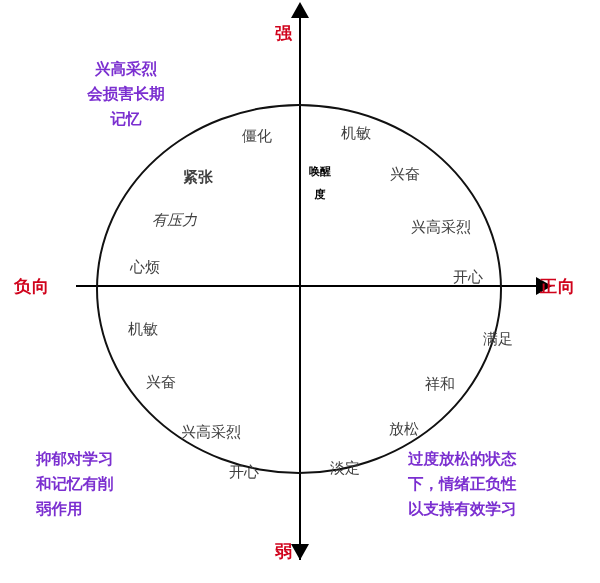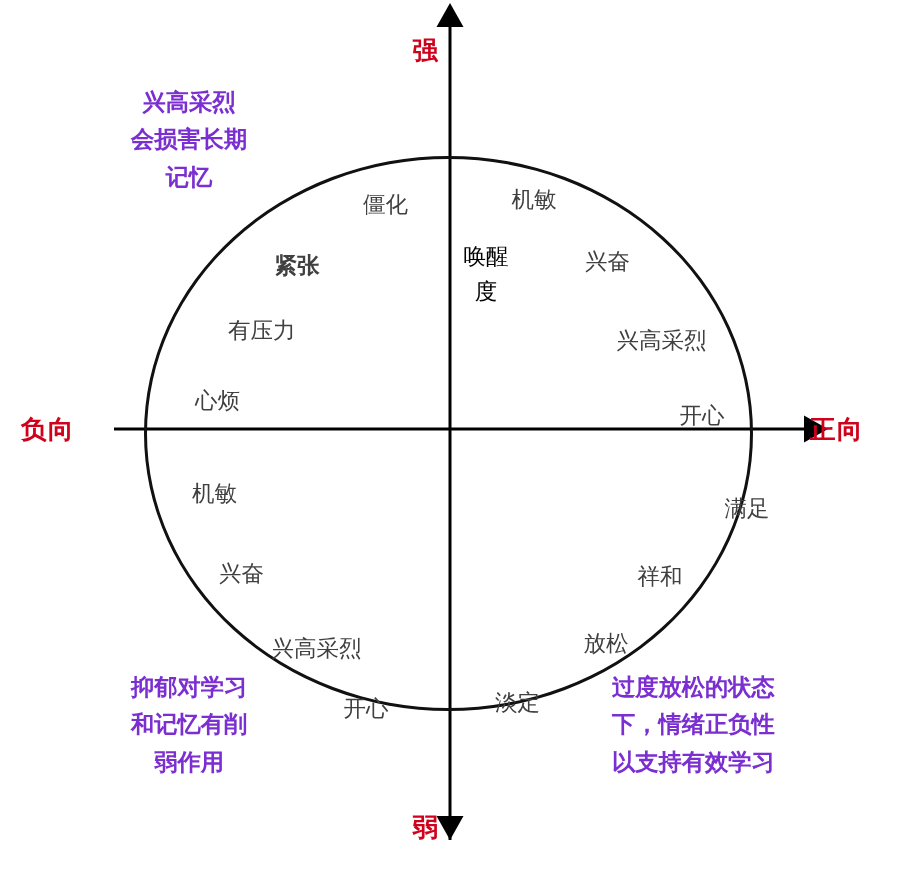--- a/index.html
+++ b/index.html
@@ -87,28 +87,28 @@
   .note {
     position: absolute;
     color: #7b2fd0;
     font-weight: bold;
     font-size: 15.5px;
     line-height: 25px;
     white-space: pre-line;
   }
   #note-tl { left: 46px;  top: 56px;  text-align: center; width: 160px; }
   #note-tr { left: 420px; top: 56px;  text-align: center; width: 168px; }
-  #note-bl { left: 36px;  top: 446px; text-align: center;   width: 180px; }
+  #note-bl { left: 36px;  top: 446px; text-align: left;   width: 180px; }
   #note-br { left: 408px; top: 446px; text-align: left;   width: 190px; }
 
   .axis-label {
     position: absolute;
     color: #000000;
-    font-weight: normal;
-    font-size: 15px;
+    font-weight: bold;
+    font-size: 11px;
     line-height: 23px;
     white-space: pre-line;
   }
   #label-arousal { left: 309px; top: 160px; text-align: center; }
   #label-valence { left: 336px; top: 298px; }
 
   .emo {
     position: absolute;
     color: #404040;
     font-size: 15px;
@@ -144,21 +144,21 @@
 弱作用</div>
   <div class="note" id="note-br">过度放松的状态
 下，情绪正负性
 以支持有效学习</div>
 
   <div id="emotion-layer">
       <div class="emo" style="left: 242px; top: 127px;">僵化</div>
       <div class="emo" style="left: 341px; top: 124px;">机敏</div>
       <div class="emo" style="left: 183px; top: 168px; font-weight: bold;">紧张</div>
       <div class="emo" style="left: 390px; top: 165px;">兴奋</div>
-      <div class="emo" style="left: 152px; top: 211px;">有压力</div>
+      <div class="emo" style="left: 152px; top: 211px; font-style: italic;">有压力</div>
       <div class="emo" style="left: 411px; top: 218px;">兴高采烈</div>
       <div class="emo" style="left: 130px; top: 258px;">心烦</div>
       <div class="emo" style="left: 453px; top: 268px;">开心</div>
       <div class="emo" style="left: 128px; top: 320px;">机敏</div>
       <div class="emo" style="left: 451px; top: 330px; margin-left: 32px;">满足</div>
       <div class="emo" style="left: 146px; top: 373px;">兴奋</div>
       <div class="emo" style="left: 425px; top: 375px;">祥和</div>
       <div class="emo" style="left: 181px; top: 423px;">兴高采烈</div>
       <div class="emo" style="left: 389px; top: 420px;">放松</div>
       <div class="emo" style="left: 229px; top: 463px;">开心</div>

